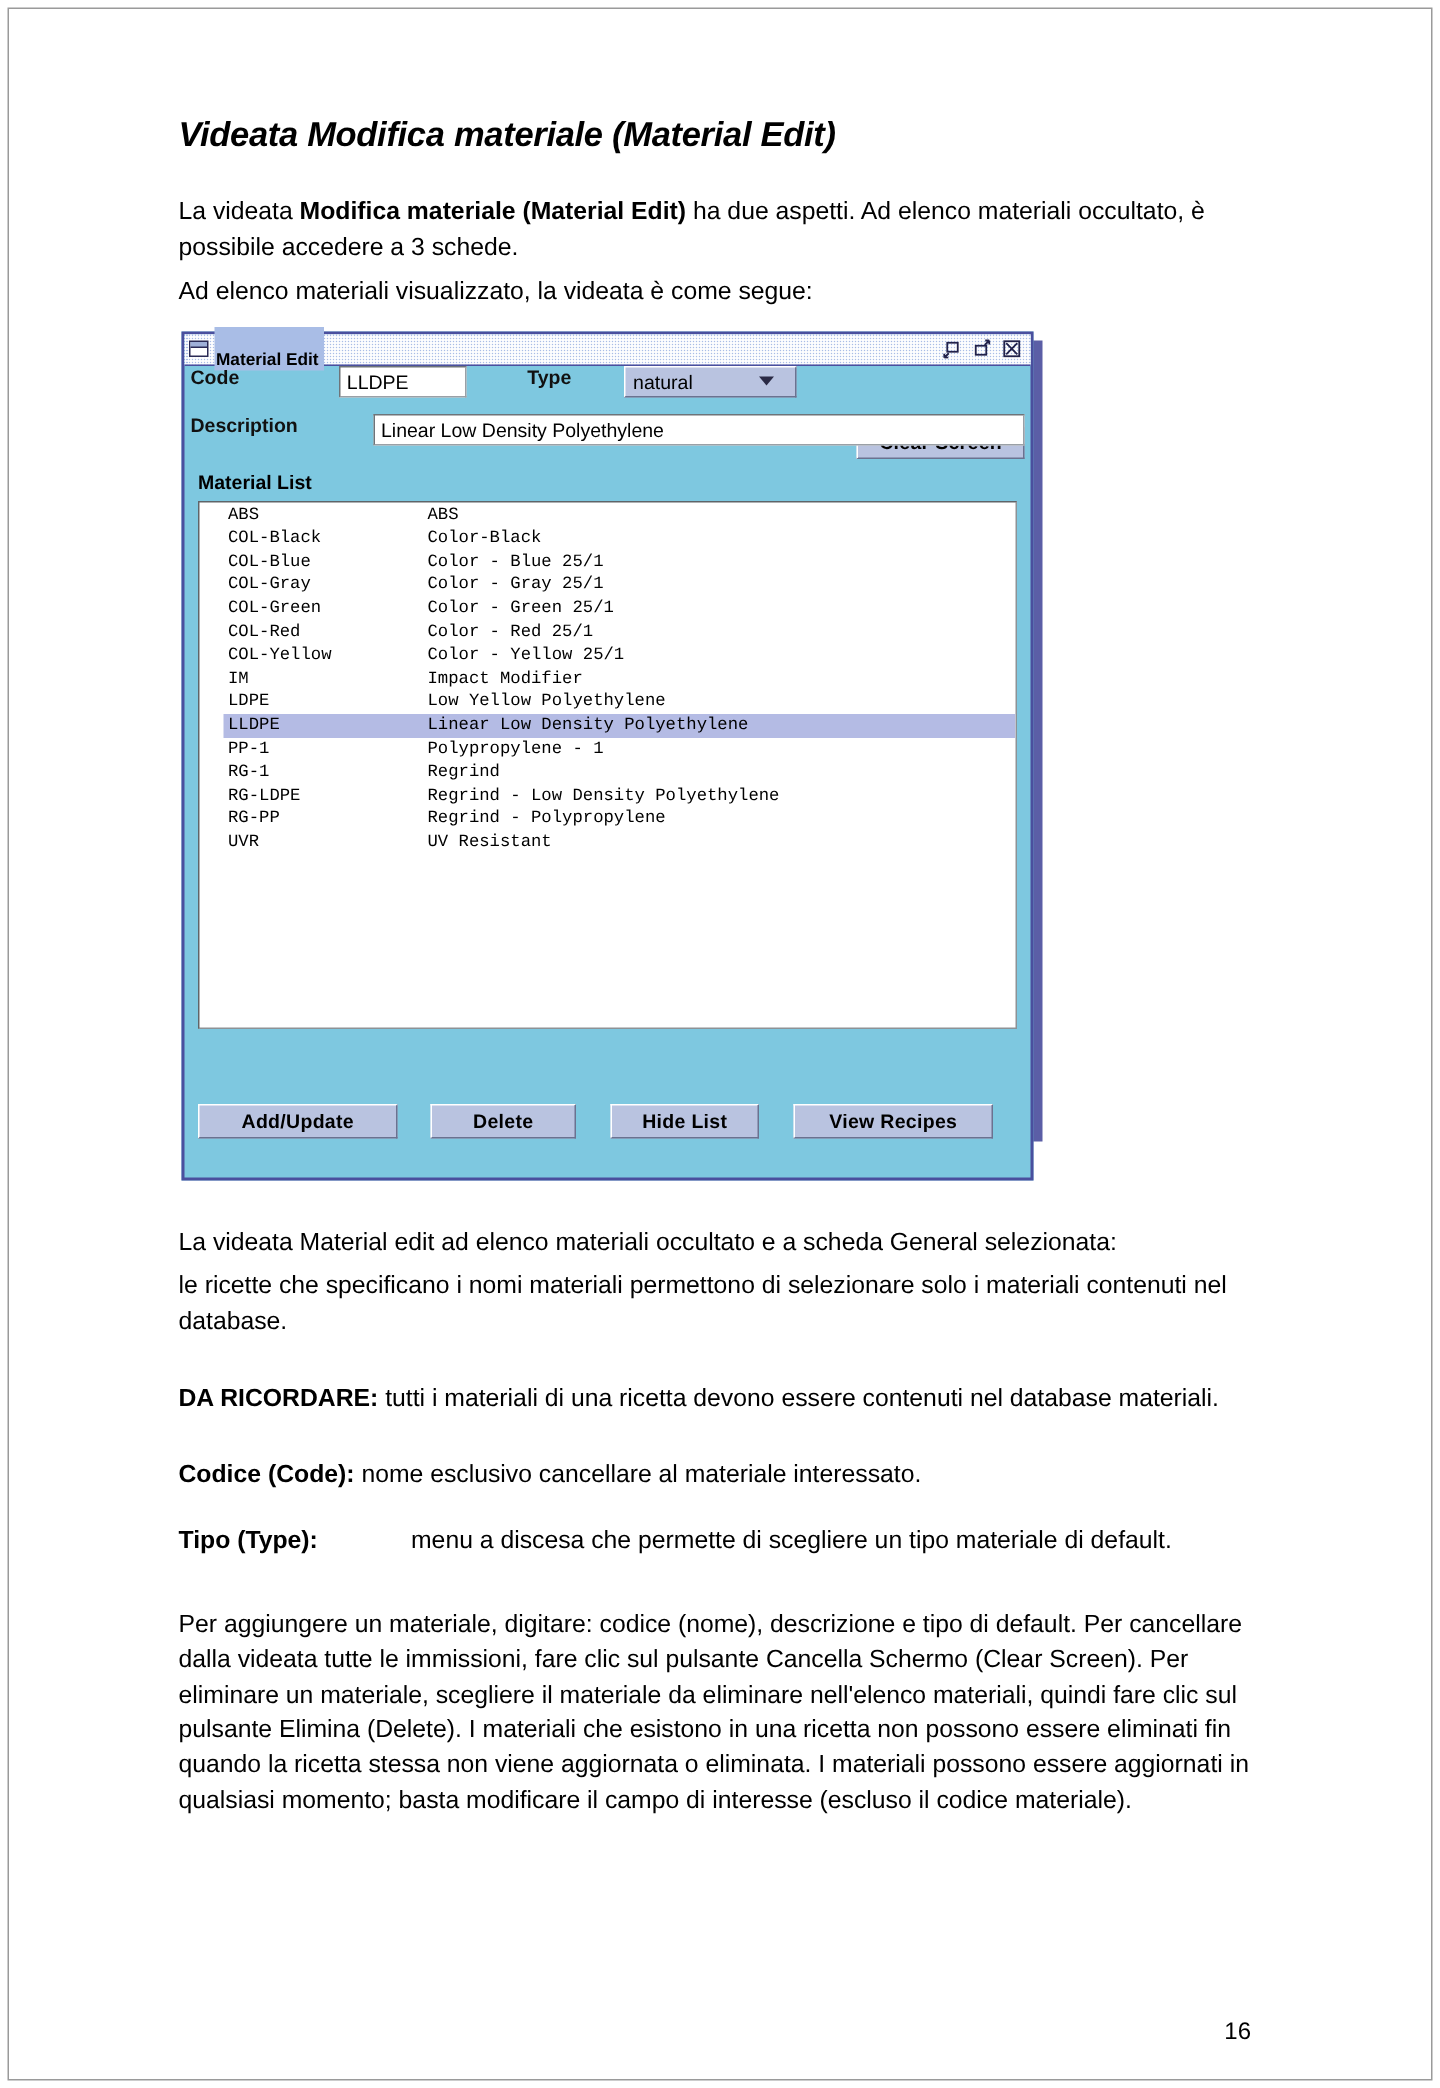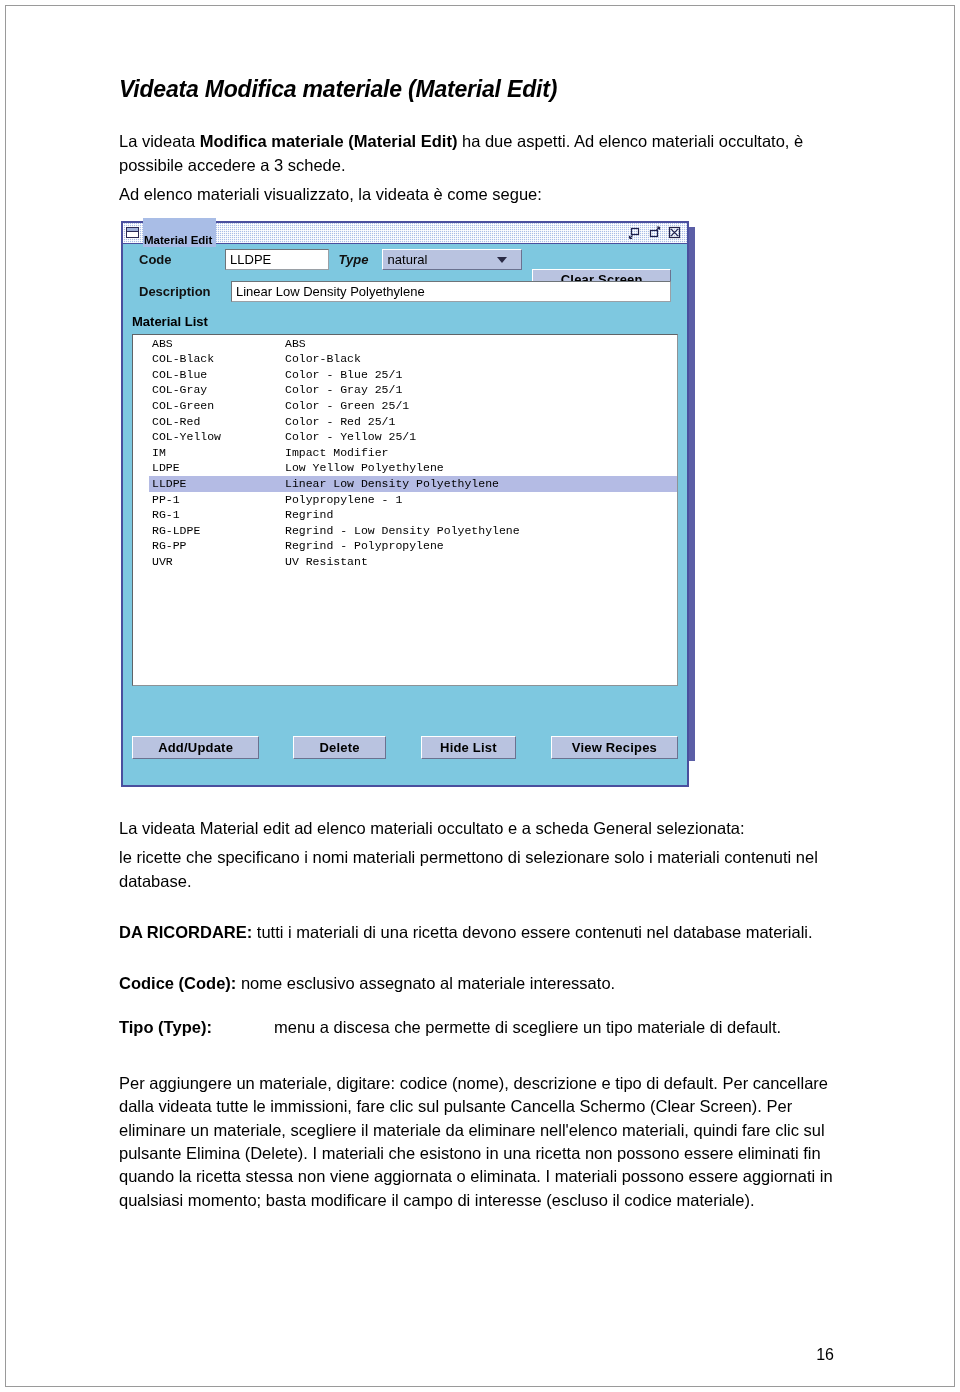--- a/index.html
+++ b/index.html
@@ -119,23 +119,24 @@
     white-space: nowrap;
   }
   .tb-spacer { flex: 1 1 auto; }
   .tb-btns { display: flex; gap: 7px; align-items: center; padding-right: 2px; }
   .tb-btn { width: 13px; height: 13px; position: relative; cursor: default; }
   .tb-btn svg { display:block; }
 
   
   .field-row {
     display: flex;
-    align-items: center;
-    padding: 0 16px;
+    align-items: flex-start;
+    padding: 0 4px;
     height: 32px;
+    gap: 30px;
   }
   .field-label {
     font-size: 13px;
     font-weight: bold;
     color: #111;
     white-space: nowrap;
   }
   .lbl-code { width: 92px; }
   .lbl-desc { width: 92px; }
   .textbox {
@@ -146,21 +147,21 @@
     height: 21px;
     display: flex;
     align-items: center;
     padding: 0 4px;
     font-size: 13px;
     font-family: "Liberation Sans", sans-serif;
     color: #000;
   }
   .tb-code { width: 110px; }
   .tb-desc { flex: 1 1 auto; }
-  .lbl-type { width: 56px; text-align: left; padding-left: 10px; font-style: italic; }
+  .lbl-type { width: 56px; text-align: left; padding-left: 10px; }
   .combo {
     width: 150px;
     height: 21px;
     background: #b9c3e0;
     border: 1px solid #ffffff;
     border-right-color: #6b7290;
     border-bottom-color: #6b7290;
     display: flex;
     align-items: center;
     padding: 0 2px 0 5px;
@@ -221,21 +222,21 @@
     white-space: pre;
   }
   .list-row.selected { background: #b4bbe4; }
   .list-row .col-code { width: 133px; flex: 0 0 133px; }
   .list-row .col-desc { flex: 1 1 auto; }
 
   
   .btnbar {
     display: flex;
     padding: 10px 9px 0 9px;
-    gap: 16px;
+    gap: 4px;
   }
   .btnbar .btn { height: 23px; }
   .b-add    { width: 133px; }
   .b-del    { width: 97px;  margin-left: 18px; }
   .b-hide   { width: 99px;  margin-left: 19px; }
   .b-recipe { width: 133px; margin-left: 19px; }
   .win-foot { height: 26px; }
 
   
   .page-num {
@@ -343,21 +344,21 @@
 
     <div class="gap-md"></div>
 
     <p class="para">
       <b>DA RICORDARE:</b><span> tutti i materiali di una ricetta devono essere contenuti nel database materiali.</span>
     </p>
 
     <div class="gap-md"></div>
 
     <div id="definitions">
-        <div class="defrow"><span class="term">Codice (Code):</span>  <span class="body">nome esclusivo assegnato al materiale interessato.</span></div>
+        <div class="defrow"><span class="term">Codice (Code):</span>  <span class="body">nome esclusivo cancellare al materiale interessato.</span></div>
         <div class="defrow indent-tipo"><span class="term">Tipo (Type):</span>  <span class="body">menu a discesa che permette di scegliere un tipo materiale di default.</span></div>
       </div>
 
     <div class="gap-sm"></div>
 
     <p class="para">Per aggiungere un materiale, digitare:  codice (nome), descrizione e tipo di default.  Per cancellare dalla videata tutte le immissioni, fare clic sul pulsante Cancella Schermo (Clear Screen).  Per eliminare un materiale, scegliere il materiale da eliminare nell'elenco materiali, quindi fare clic sul pulsante Elimina (Delete).  I materiali che esistono in una ricetta non possono essere eliminati fin quando la ricetta stessa non viene aggiornata o eliminata.  I materiali possono essere aggiornati in qualsiasi momento; basta modificare il campo di interesse (escluso il codice materiale).</p>
 
   </div>
 
   <div class="page-num">16</div>

